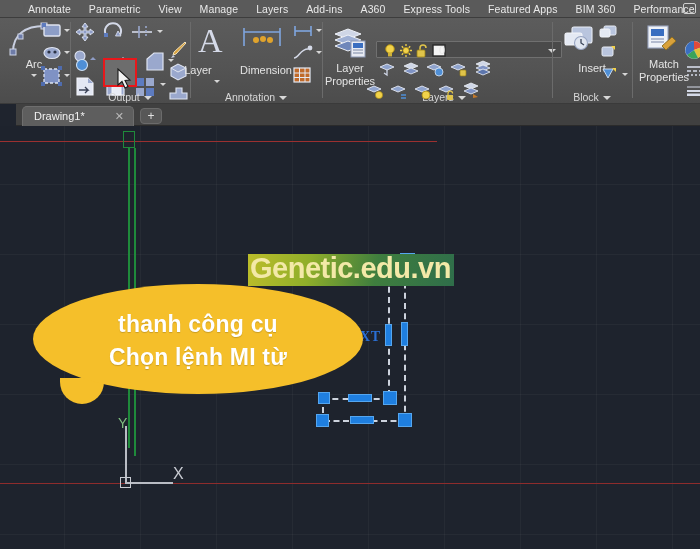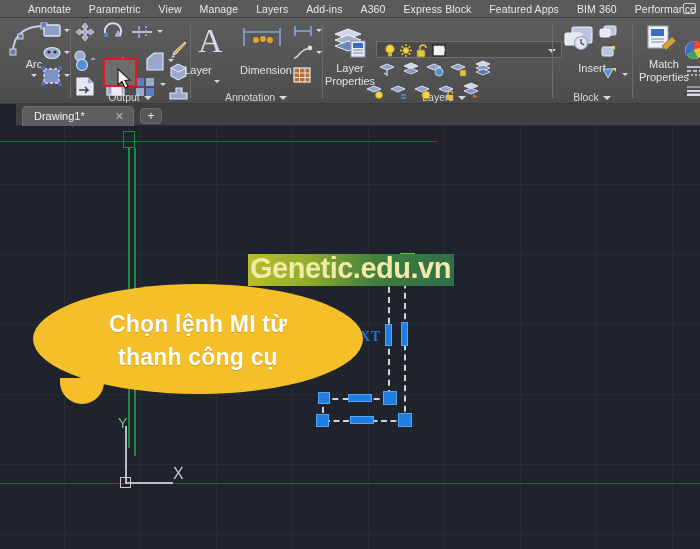--- a/index.html
+++ b/index.html
@@ -187,21 +187,21 @@
 <div id="app">
 
   <div class="menubar">
     <span class="mi">Annotate</span>
     <span class="mi">Parametric</span>
     <span class="mi">View</span>
     <span class="mi">Manage</span>
     <span class="mi">Layers</span>
     <span class="mi">Add-ins</span>
     <span class="mi">A360</span>
-    <span class="mi">Express Block</span>
+    <span class="mi">Express Tools</span>
     <span class="mi">Featured Apps</span>
     <span class="mi">BIM 360</span>
     <span class="mi">Performance</span>
     <span class="right-ico"></span>
   </div>
 
   <div class="ribbon">
 
     <div class="panel" style="left:0; width:68px;padding-left:32px;">
       <span class="ico" style="left:8px; top:4px;">
@@ -649,18 +649,18 @@
       </svg>
     </span>
 
     <div class="watermark">
       <span class="wtext">Genetic.edu.vn</span>
     </div>
 
     <div class="bubble-tail"></div>
     <div class="bubble"></div>
     <div class="bubble-text">
+      <div>thanh công cụ</div>
       <div>Chọn lệnh MI từ</div>
-      <div>thanh công cụ</div>
     </div>
   </div>
 
 </div>
 
 </body></html>

